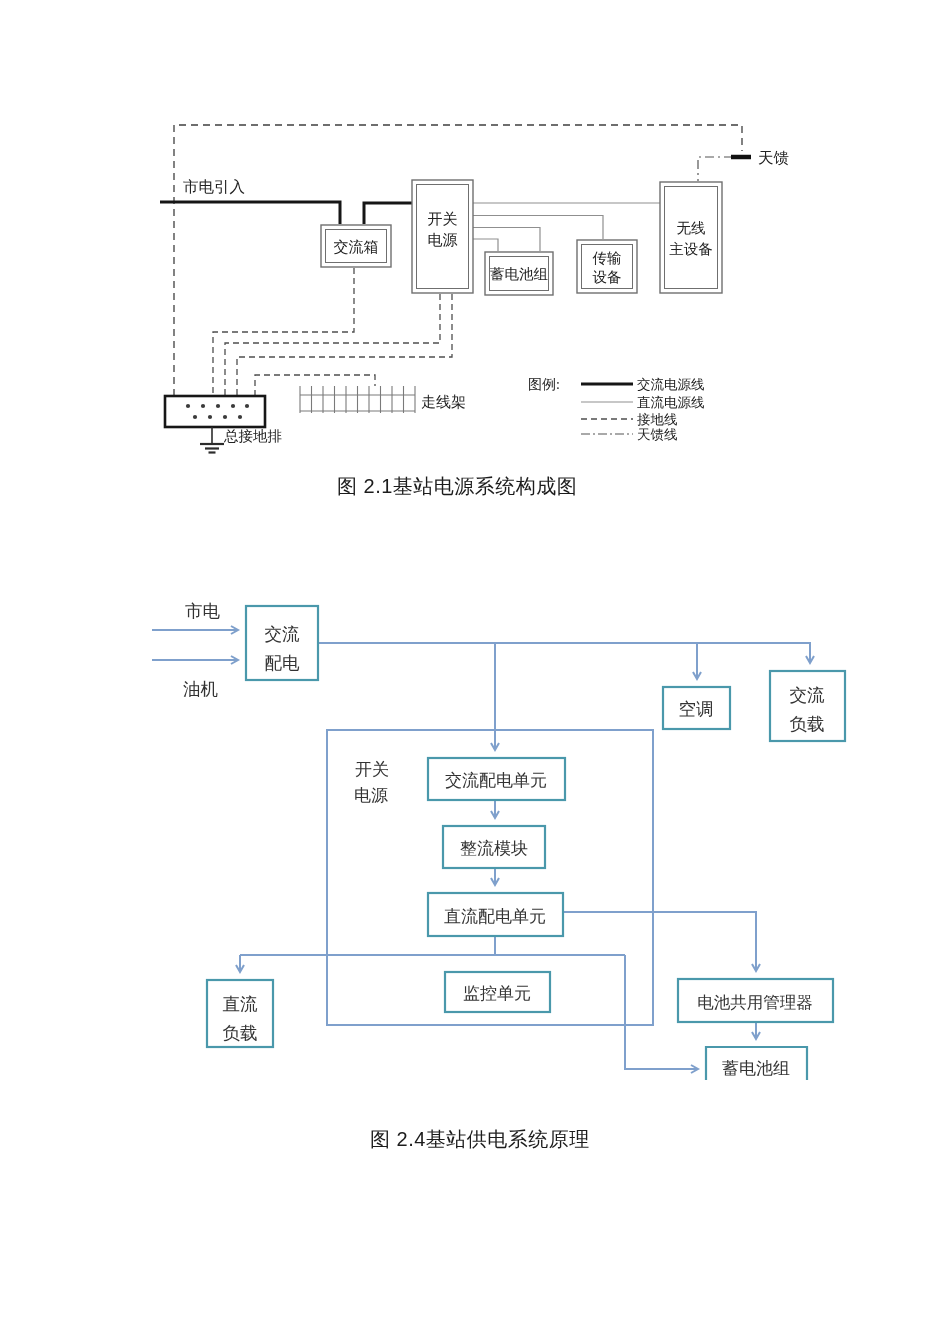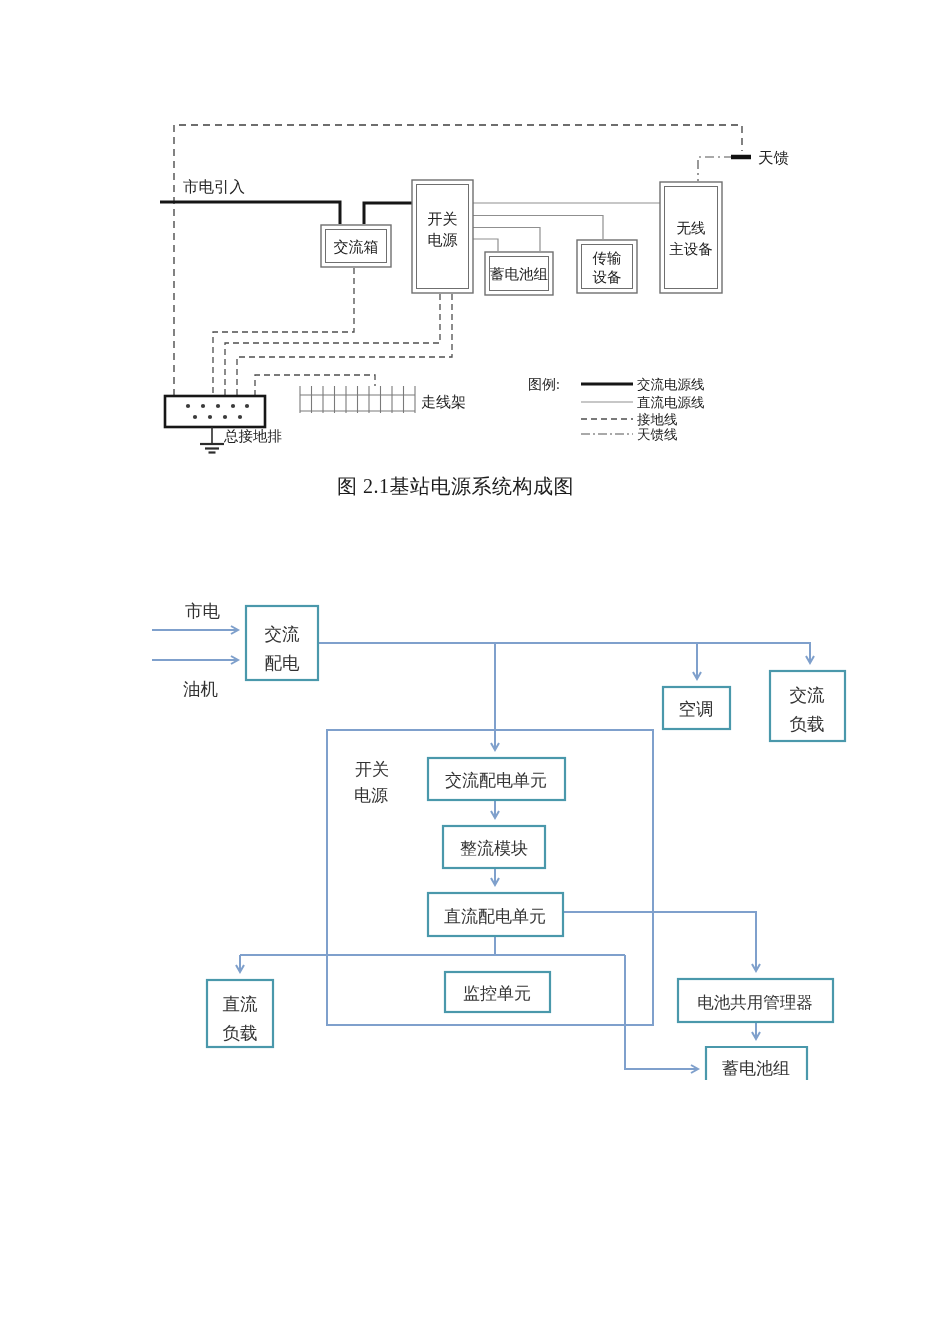--- a/index.html
+++ b/index.html
@@ -9,21 +9,21 @@
     background:#ffffff;
     overflow:hidden;
     font-family:"Liberation Serif","DejaVu Serif",serif;
   }
   svg{position:absolute;left:0;display:block;}
   #fig1-svg{top:0;}
   #fig2-svg{top:550px;}
   .caption{
     position:absolute;
     color:#1c1c1c;
-    font-family:Liberation Serif, serif;
+    font-family:Liberation Sans, sans-serif;
     font-size:20px;
     letter-spacing:0.5px;
     white-space:nowrap;
   }
   #caption1{left:337px;top:473px;}
   #caption2{left:370px;top:1126px;}
 
   
   .f1-text{font-family:"Liberation Serif","DejaVu Serif",serif;fill:#222222;}
   .f1-box{fill:#ffffff;stroke:#6f6f6f;stroke-width:1.4;}
@@ -234,14 +234,15 @@
 
     <g>
       <path class="f2-box" d="M706,1080 V1047 H807 V1080" fill="#ffffff"></path>
       <text class="f2-text" x="756" y="1074" font-size="17" text-anchor="middle">蓄电池组</text>
     </g>
 
     <text class="f2-text" x="185" y="617" font-size="17.5">市电</text>
     <text class="f2-text" x="183" y="695" font-size="17.5">油机</text>
   </svg>
 
+  <div id="caption2" class="caption">图 2.4基站供电系统原理</div>
 
 </div>
 
 </body></html>

